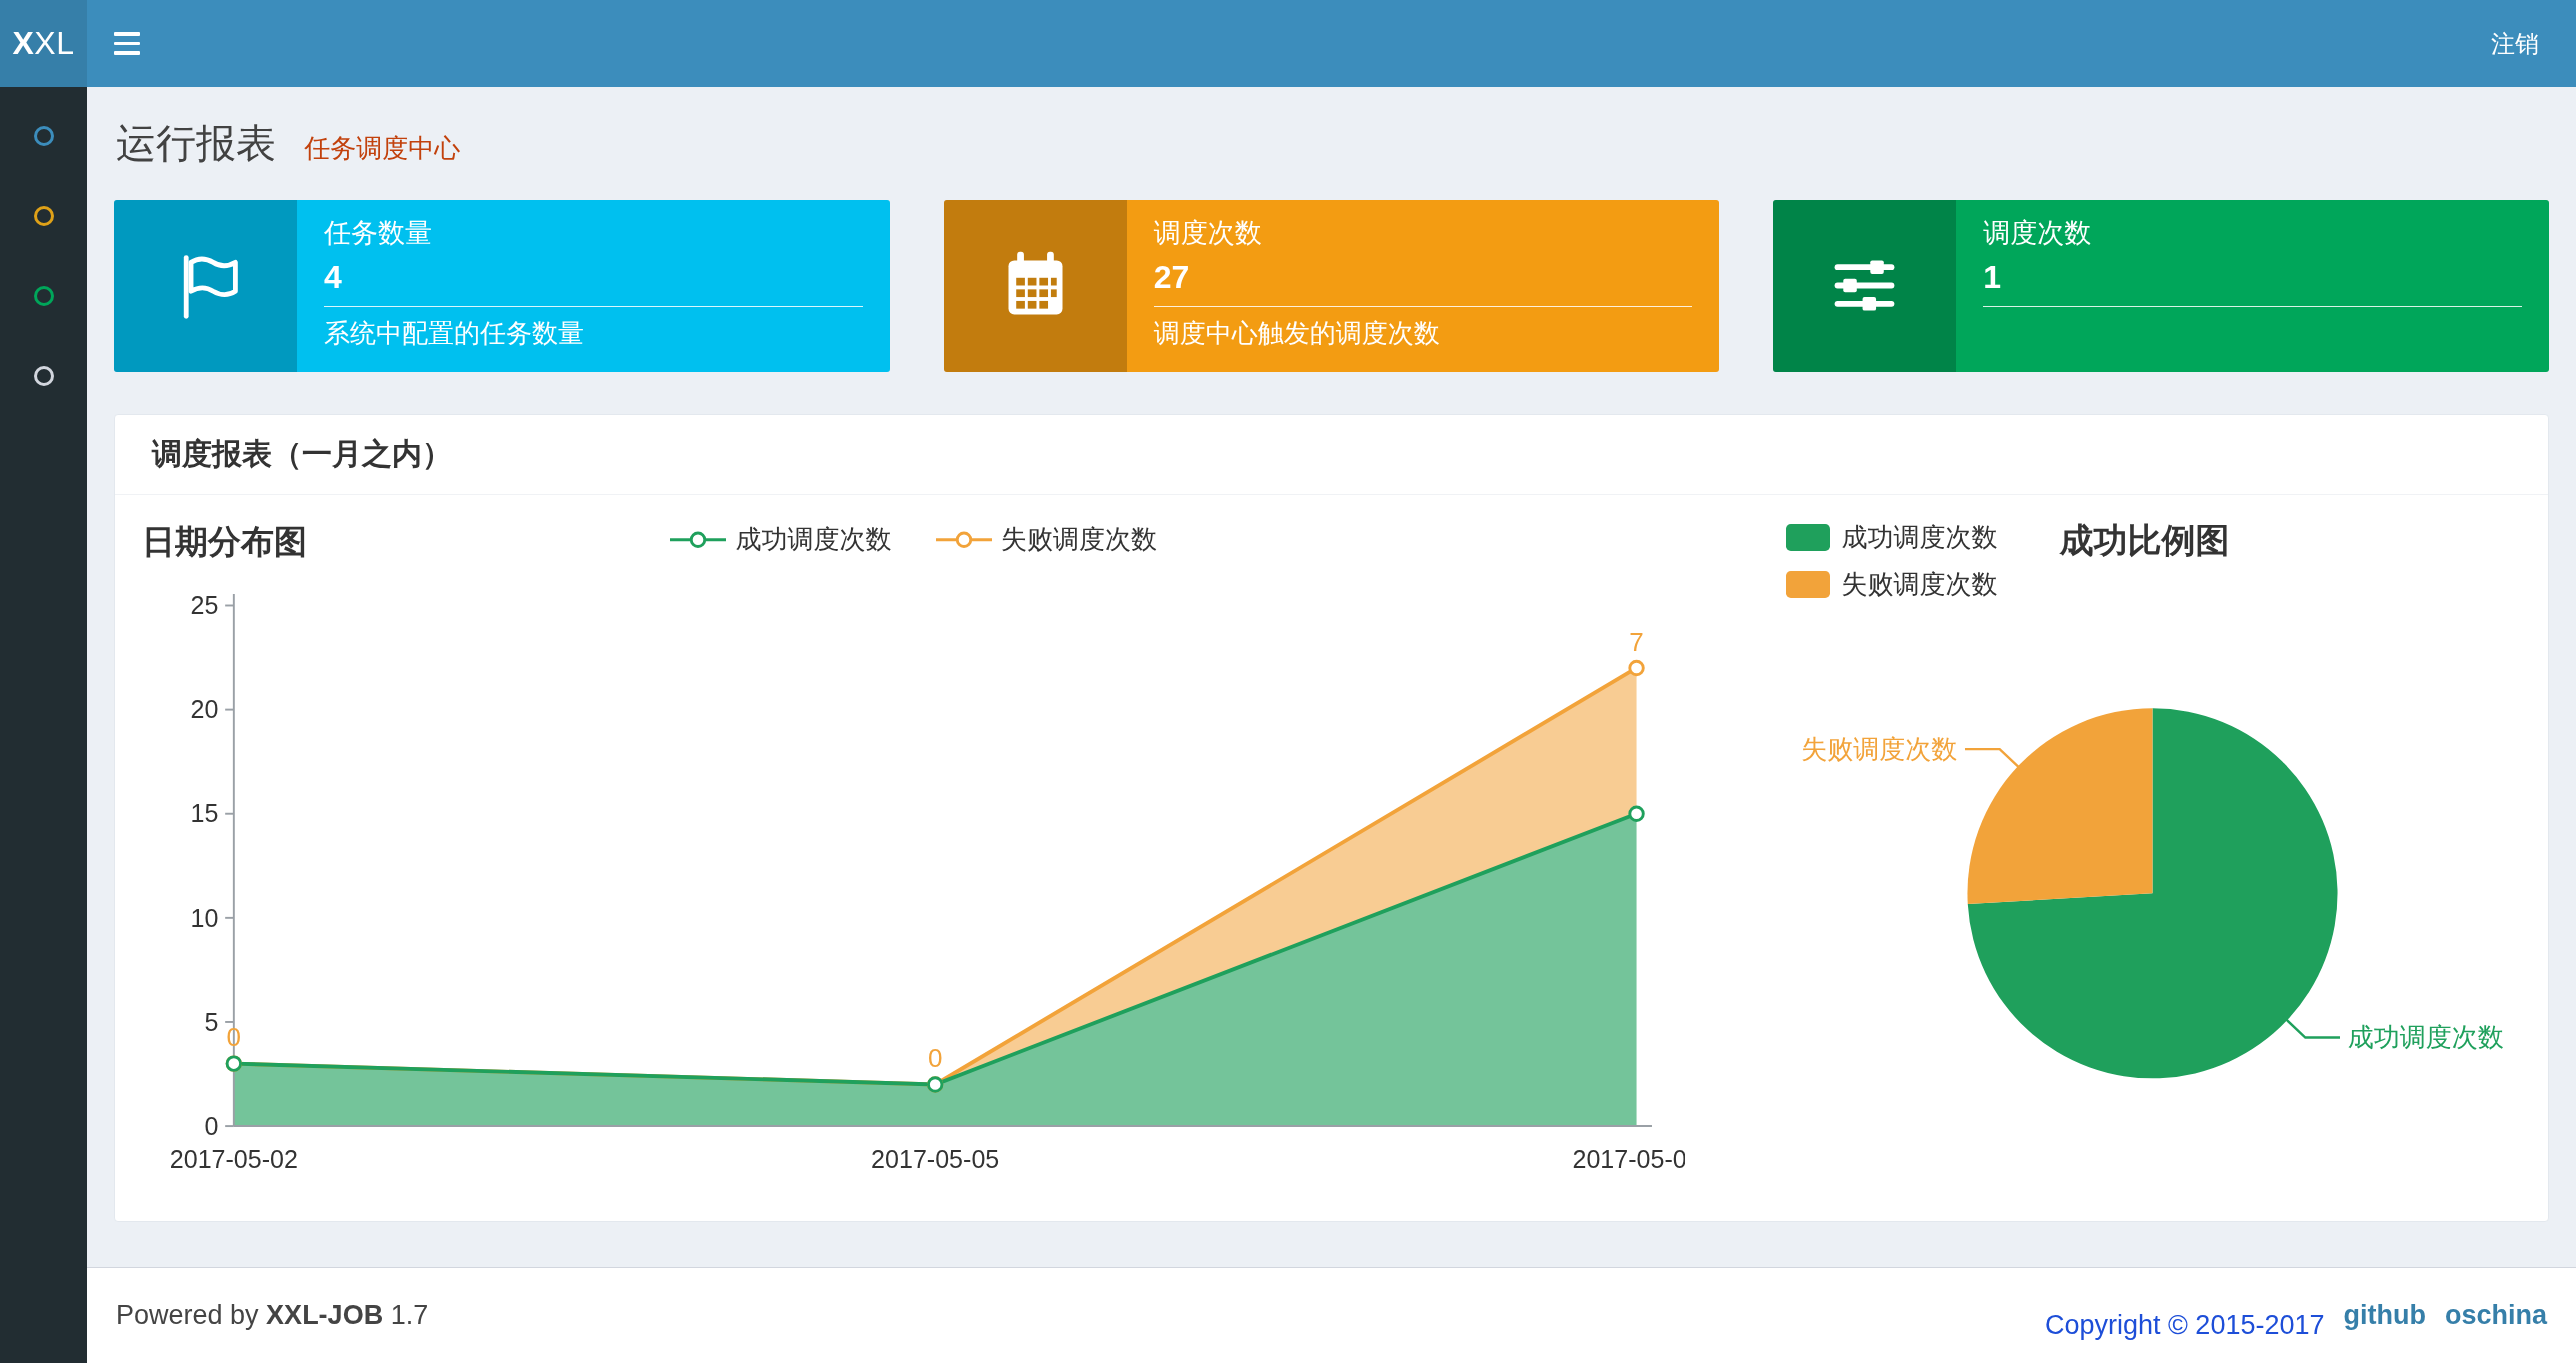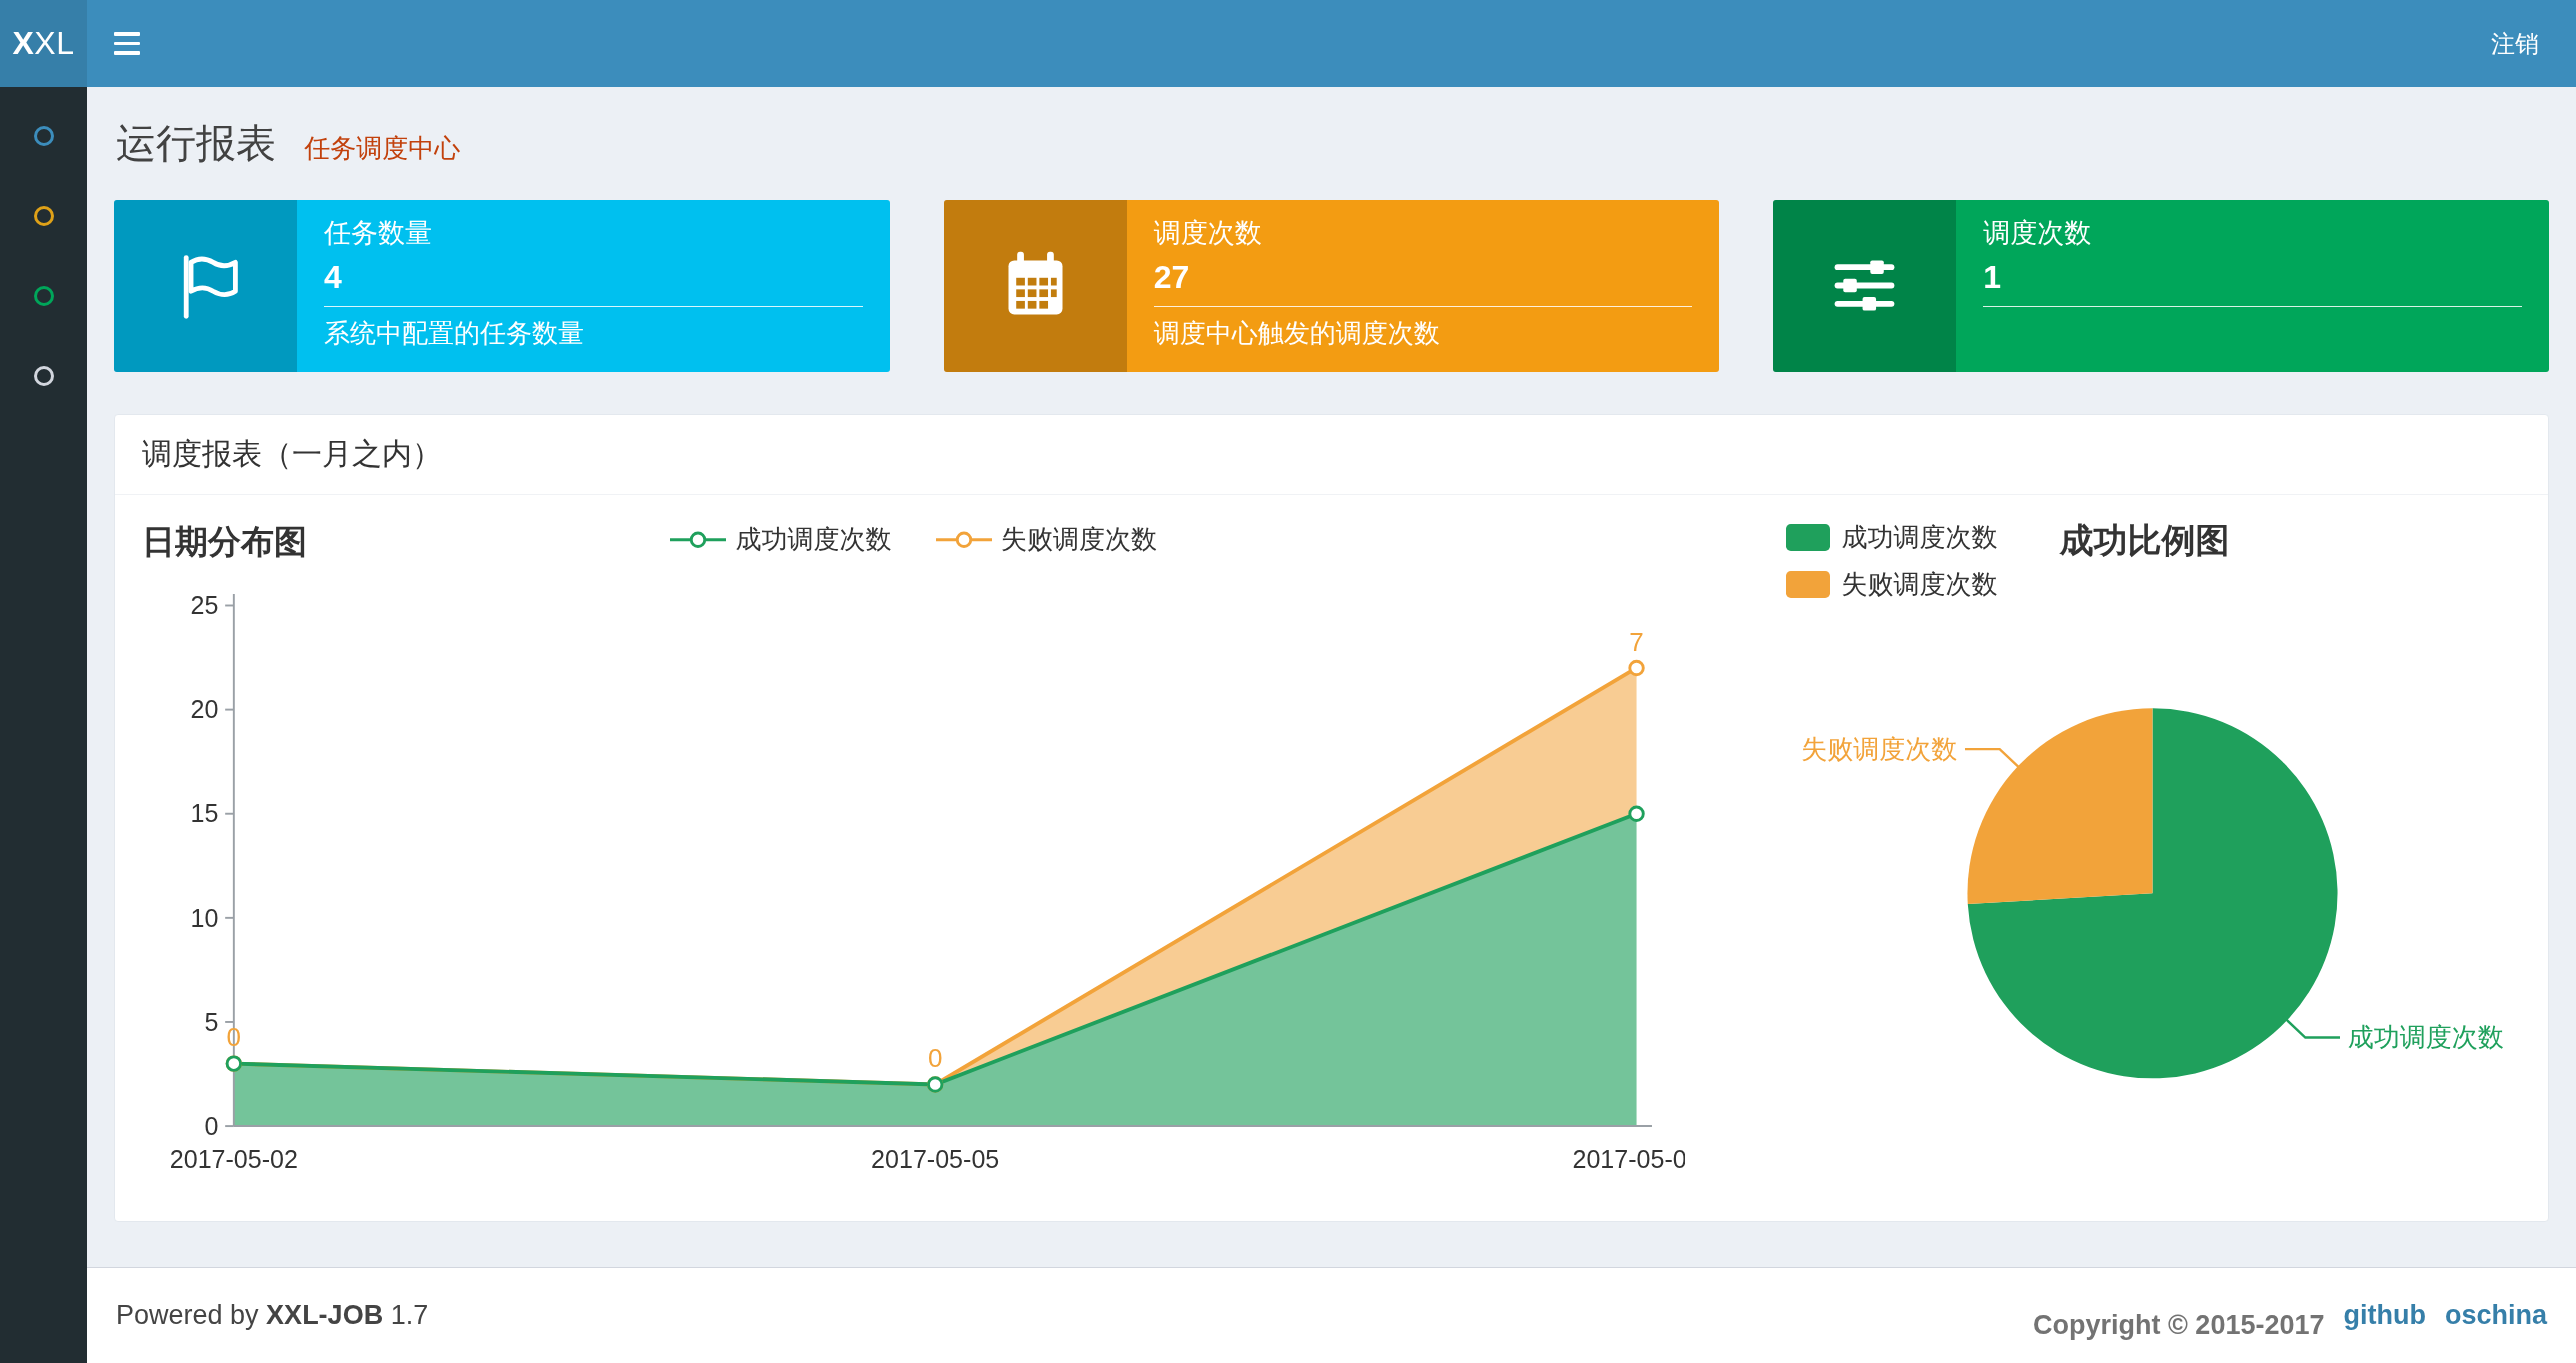--- a/index.html
+++ b/index.html
@@ -50,21 +50,21 @@
   .info-box { flex:1; height:172px; border-radius:2.9px; color:#fff; display:flex; overflow:hidden; }
   .ib-icon { width:183px; background:rgba(0,0,0,0.2); display:flex; align-items:center; justify-content:center; }
   .ib-body { flex:1; padding:15.4px 27px 0; display:flex; flex-direction:column; }
   .ib-label { font-size:27px; }
   .ib-value { font-size:32px; font-weight:bold; margin-top:7.7px; }
   .ib-divider { height:0; border-top:1.9px solid rgba(255,255,255,0.85); margin:9.6px 0; }
   .ib-desc { font-size:26px; }
 
   
   .panel { margin-top:42px; background:#fff; border:1px solid #e3e8ee; border-radius:3.9px; }
-  .panel-header { padding:19px 27px; font-size:30px; color:#333; border-bottom:1px solid #f0f2f5; }
+  .panel-header { padding:19px 37px; font-size:30px; color:#333; border-bottom:1px solid #f0f2f5;font-weight:bold; }
   .panel-body { display:flex; padding:25px 27px 35px; }
 
   .chart-left { width:1600px; position:relative; }
   .chart-title { font-size:33px; font-weight:bold; color:#333; }
   .legend { position:absolute; top:1.9px; left:0; width:1543px; display:flex; justify-content:center; gap:44px; }
   .legend-item { display:flex; align-items:center; gap:9.6px; font-size:26px; color:#333; cursor:pointer; }
 
   .chart-right { width:777px; padding-left:44px; }
   .pie-header { display:flex; align-items:flex-start; }
   .pie-legend { display:flex; flex-direction:column; gap:11.6px; }
@@ -75,21 +75,21 @@
 
   svg text { font-family:"Liberation Sans","DejaVu Sans",sans-serif; }
 
   
   .footer {
     height:96px; background:#fff; border-top:1px solid #d2d6de;
     display:flex; align-items:center; justify-content:space-between;
     padding:0 29px; font-size:27px; color:#444;
   }
   .footer-right { display:flex; gap:19px; align-items:center; }
-  .copyright { font-weight:bold; color:#737373;margin-top:20px; }
+  .copyright { font-weight:normal; color:#1d4ed8;margin-top:20px; }
   .footer-link { color:#367fa9; font-weight:bold; cursor:pointer; text-decoration:none; }
 </style>
 </head>
 <body>
 
 <header class="navbar">
   <div class="logo">
       <b>X</b>
       <span>XL</span>
     </div>

